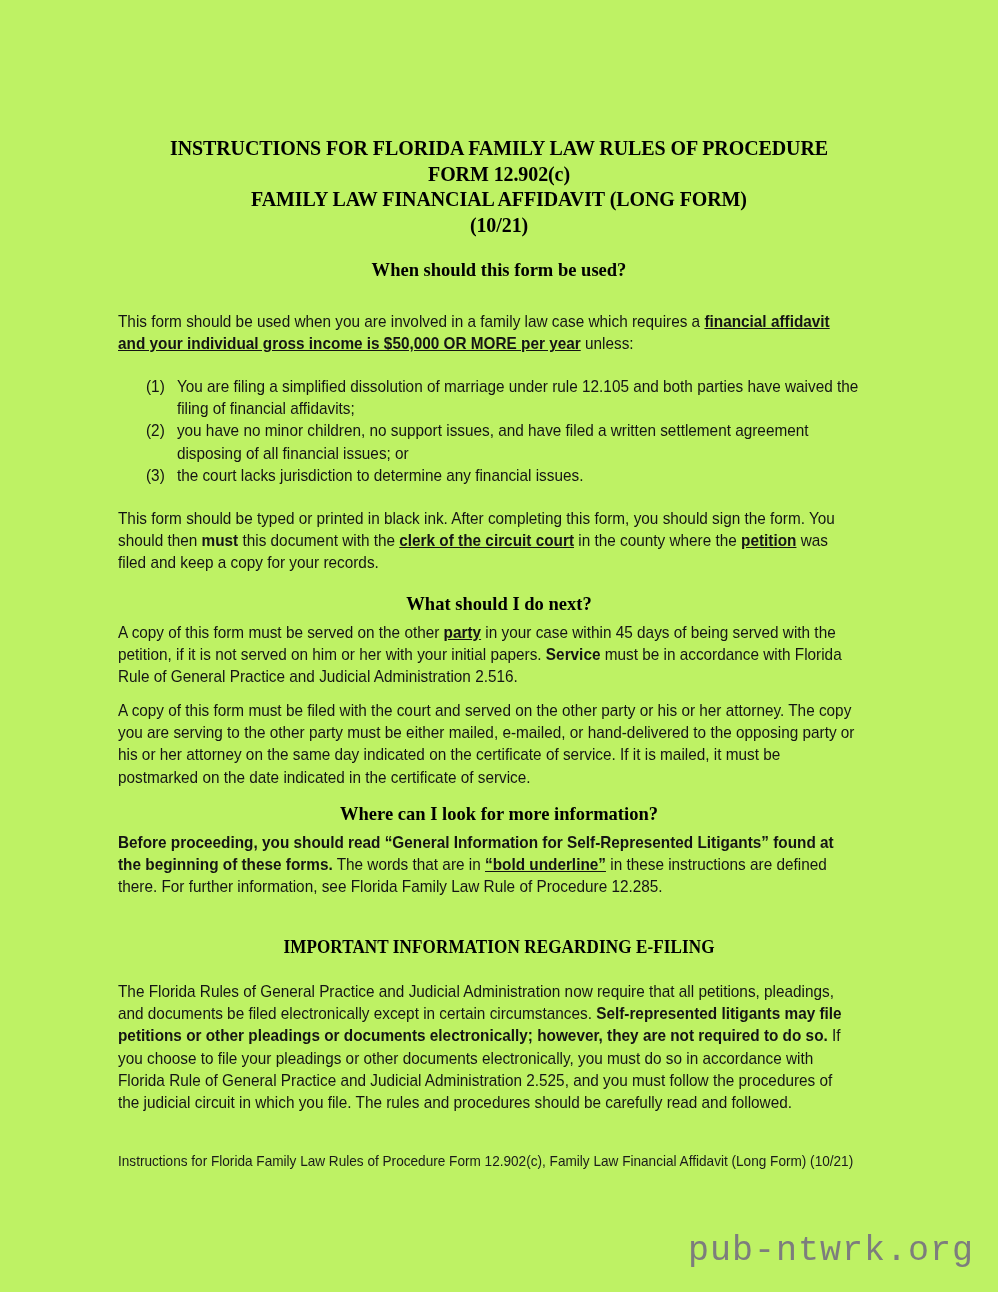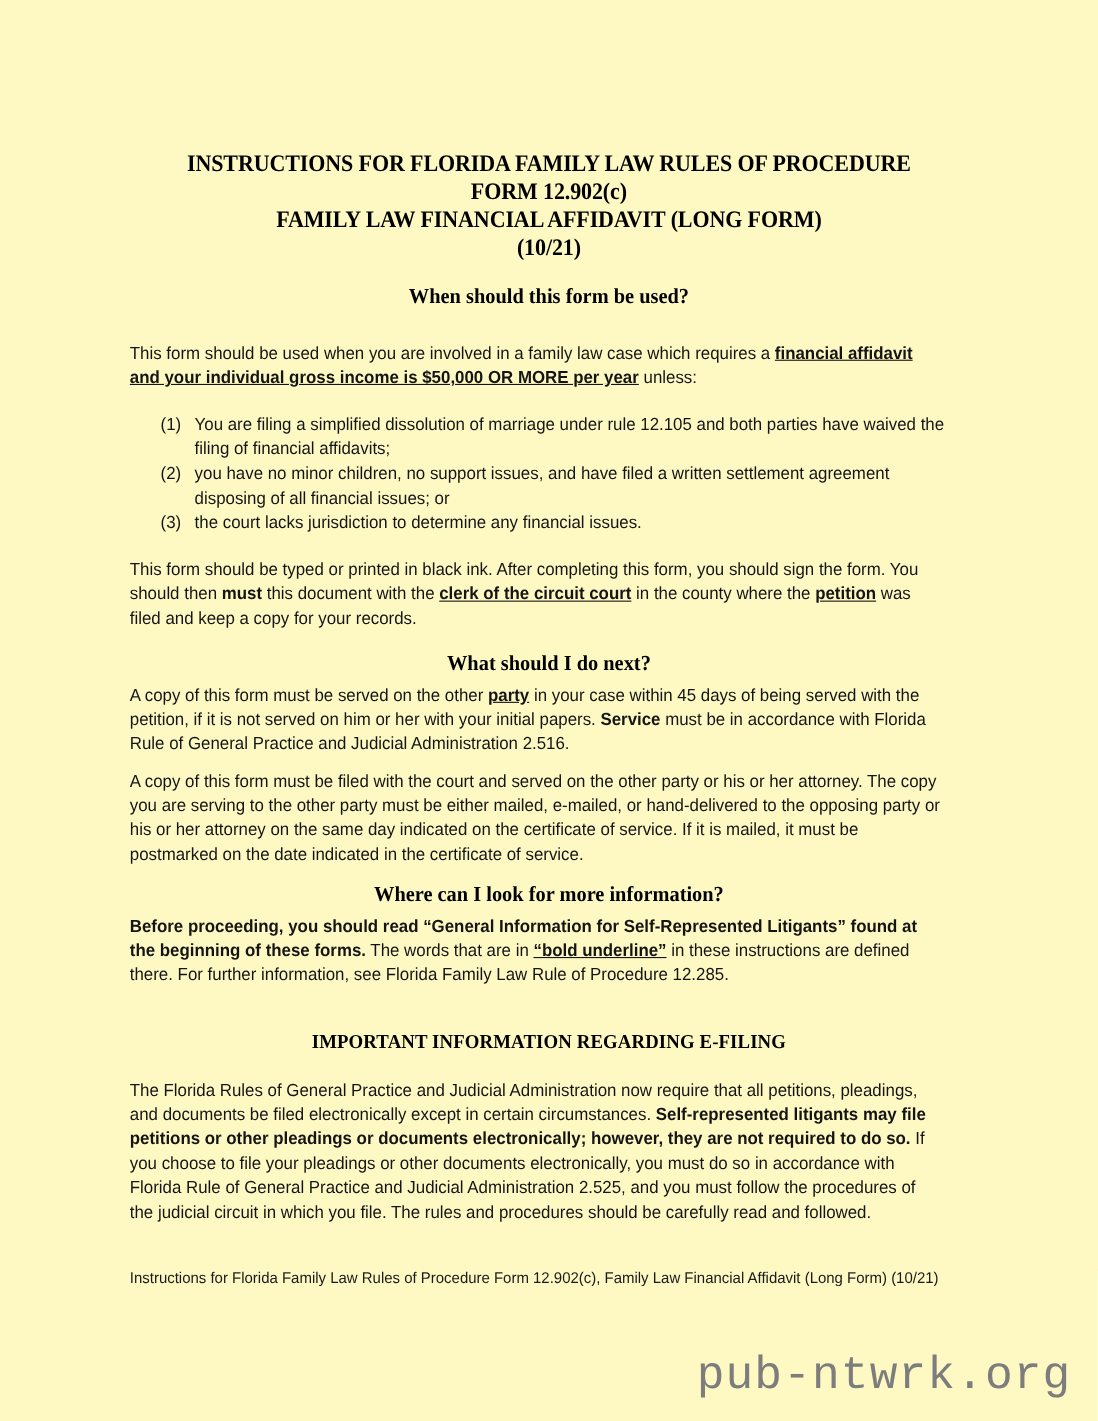--- a/index.html
+++ b/index.html
@@ -17,21 +17,21 @@
     color: #000000;
     -webkit-font-smoothing: antialiased;
   }
 
   .page {
     position: absolute;
     left: 0;
     top: 0;
     width: 998px;
     height: 1292px;
-    background: #fef9c3;
+    background: #bef264;
   }
 
   
   .doc-title {
     position: absolute;
     left: 118px;
     top: 136px;
     width: 762px;
     text-align: center;
     font-family: "Liberation Serif", "DejaVu Serif", serif;
@@ -120,21 +120,21 @@
     transform: scaleX(0.965);
     transform-origin: left top;
   }
 
   
   .watermark {
     position: absolute;
     right: 24px;
     bottom: 18px;
     font-family: "Liberation Mono", "DejaVu Sans Mono", monospace;
-    font-size: 42px;
+    font-size: 35px;
     line-height: 46px;
     color: #7d7d7d;
     letter-spacing: 1px;
     white-space: nowrap;
     user-select: none;
     text-align: right;
   }
 </style>
 </head>
 <body>

